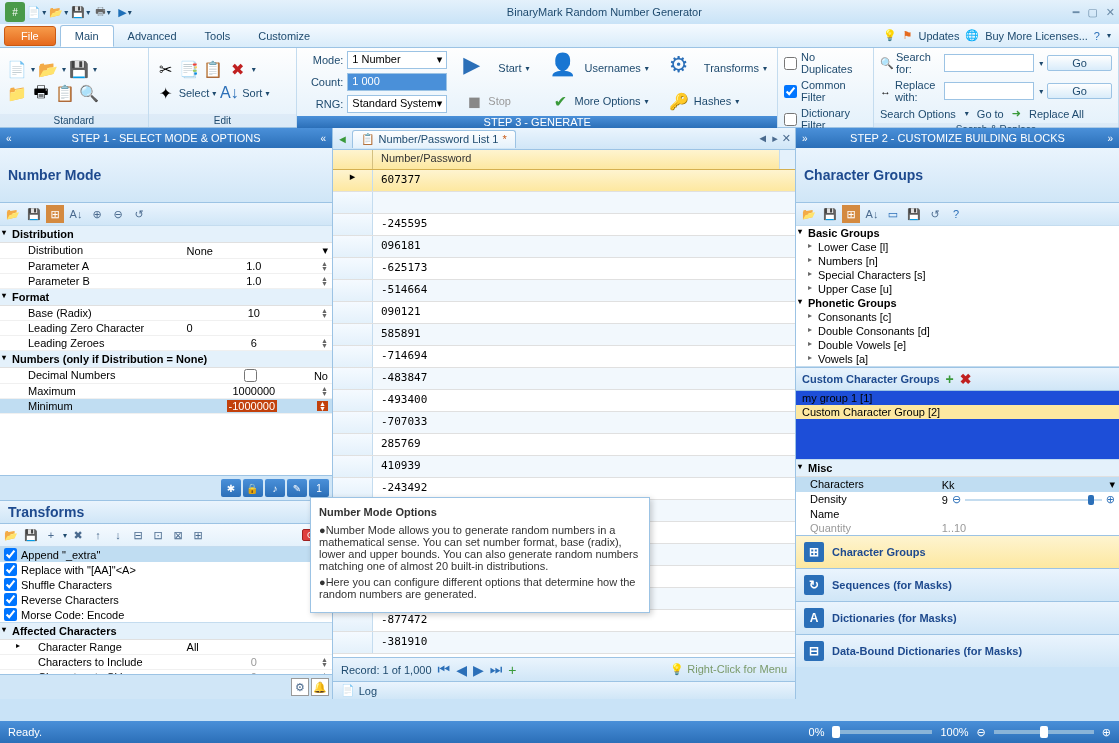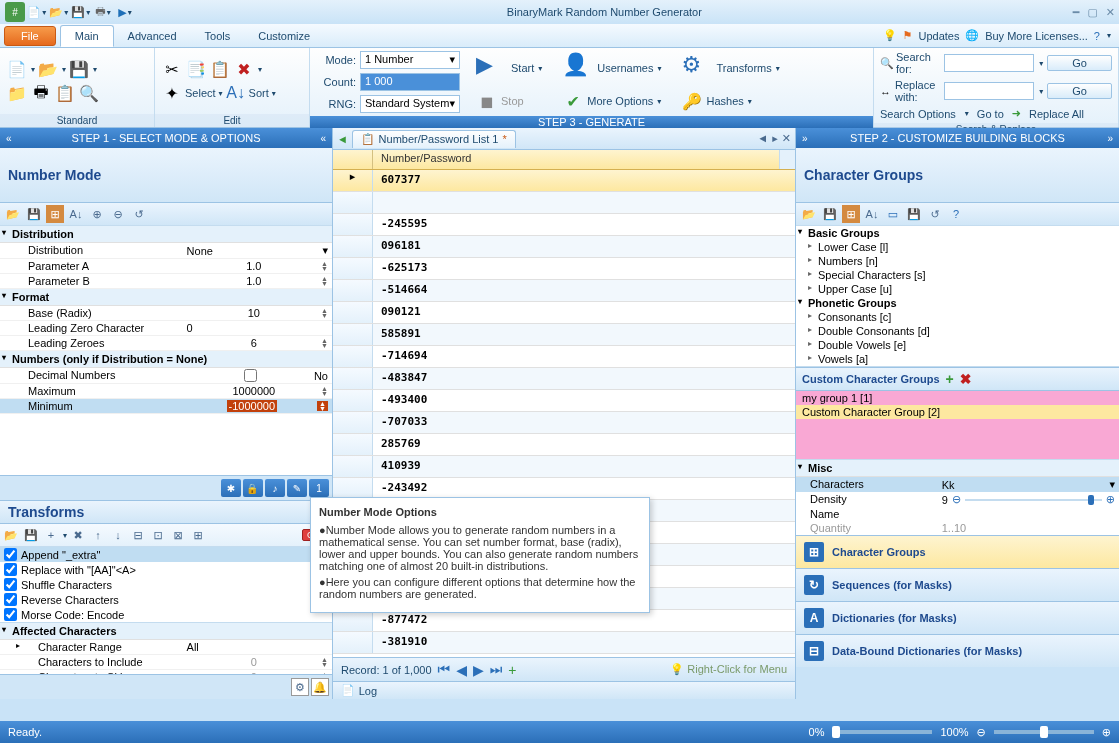--- a/index.html
+++ b/index.html
@@ -82,39 +82,39 @@
 .center-tabs { background: linear-gradient(#eaf4fd,#d0e6f7); height: 22px; display: flex; align-items: center; padding: 0 4px; border-bottom: 1px solid #9cc3e4; }
 .center-tab { background: linear-gradient(#fefefe,#e4f1fb); border: 1px solid #9cc3e4; border-bottom: none; border-radius: 3px 3px 0 0; padding: 2px 8px; color: #1e4a6e; display: flex; align-items: center; gap: 4px; }
 .center-tabs .tab-ctrl { margin-left: auto; display: flex; gap: 4px; color: #4a6a8e; }
 .grid-header { background: linear-gradient(#fef4d0,#fde8a0); border-bottom: 1px solid #d4b050; display: flex; height: 20px; }
 .grid-header .gcol1 { width: 40px; border-right: 1px solid #d4c080; }
 .grid-header .gcol2 { flex: 1; padding: 2px 8px; color: #333; }
 .grid-body { flex: 1; overflow-y: auto; background: #fff; position: relative; }
 .grid-row { display: flex; height: 22px; border-bottom: 1px solid #e0e0e0; }
 .grid-row:nth-child(even) { background: #f2f8fd; }
 .grid-row .gcol1 { width: 40px; background: linear-gradient(#f5faff,#e4f1fb); border-right: 1px solid #c4dcef; text-align: center; }
-.grid-row .gcol2 { flex: 1; padding: 3px 8px; font-family: monospace; font-size: 11px; font-weight: bold; }
+.grid-row .gcol2 { flex: 1; padding: 3px 8px; font-family: monospace; font-size: 11px; }
 .grid-row.active .gcol1 { background: linear-gradient(#fef4d0,#fde8a0); }
 .grid-row.active .gcol2 { background: linear-gradient(#fef4d0,#fde8a0); }
 
 .record-bar { background: linear-gradient(#eaf4fd,#d0e6f7); padding: 3px 8px; display: flex; align-items: center; gap: 6px; color: #1e4a6e; border-top: 1px solid #9cc3e4; }
 .nav-btn { color: #2b6fb8; font-size: 14px; }
 .hint { margin-left: auto; color: #7a9a6a; }
 
 .log-bar { background: linear-gradient(#eaf4fd,#d0e6f7); padding: 2px 8px; color: #1e4a6e; border-top: 1px solid #9cc3e4; display: flex; align-items: center; gap: 4px; }
 
 
 .tree { background: #fff; max-height: 160px; overflow-y: auto; border-bottom: 1px solid #c4dcef; }
 .tree-cat { font-weight: bold; padding: 1px 4px 1px 12px; position: relative; }
 .tree-cat::before { content: "▾"; position: absolute; left: 2px; font-size: 8px; }
 .tree-item { padding: 1px 4px 1px 22px; position: relative; }
 .tree-item::before { content: "▸"; position: absolute; left: 12px; font-size: 8px; color: #666; }
 
 .custom-header { background: linear-gradient(#eaf4fd,#d0e6f7); padding: 3px 6px; color: #1e4a8e; font-weight: bold; border-top: 1px solid #9cc3e4; border-bottom: 1px solid #9cc3e4; display: flex; align-items: center; gap: 6px; }
-.custom-list { background: #f9a8d4; }
+.custom-list { background: #1d4ed8; }
 .custom-list div { padding: 1px 6px; }
 .custom-list div.sel { background: #fde8a0; }
 
 .misc-grid { background: #fff; border-top: 1px solid #c4dcef; }
 .misc-row { display: flex; padding: 1px 4px; }
 .misc-row.sel { background: #c0ddf2; }
 .misc-row .n { width: 45%; padding-left: 10px; }
 .misc-row .v { width: 55%; display: flex; align-items: center; gap: 4px; }
 
 .accordion-item { background: linear-gradient(#eaf4fd,#d0e6f7); border-top: 1px solid #9cc3e4; padding: 6px 8px; display: flex; align-items: center; gap: 8px; color: #1e4a8e; font-weight: bold; }
@@ -266,20 +266,39 @@
         <div class="rib-btn">
             <span class="rib-icon" style="color:#d4a040;">🔑</span>
             <span>Hashes</span>
             <span class="arrow-down">▾</span>
           </div>
       </div>
     </div>
     <div class="step3-header">STEP 3 - GENERATE</div>
   </div>
 
+  <div class="ribbon-group" style="width:100px;">
+    <div class="ribbon-group-body">
+      <div class="rib-col">
+        <div class="chk-row">
+            <input type="checkbox" style="">
+            <span>No Duplicates</span>
+          </div>
+        <div class="chk-row">
+            <input type="checkbox" checked="" style="">
+            <span>Common Filter</span>
+          </div>
+        <div class="chk-row">
+            <input type="checkbox" style="">
+            <span>Dictionary Filter</span>
+          </div>
+      </div>
+    </div>
+    <div class="ribbon-group-label">Security</div>
+  </div>
 
   <div class="ribbon-group" style="width:245px;">
     <div class="ribbon-group-body">
       <div class="rib-col" style="width:100%;">
         <div class="form-row">
             <span style="width:12px;">🔍</span>
             <label style="width:68px;text-align:left;">Search for:</label>
             <input class="sel" style="width: 90px;">
             <span class="arrow-down">▾</span>
             <span class="go-btn">Go</span>

